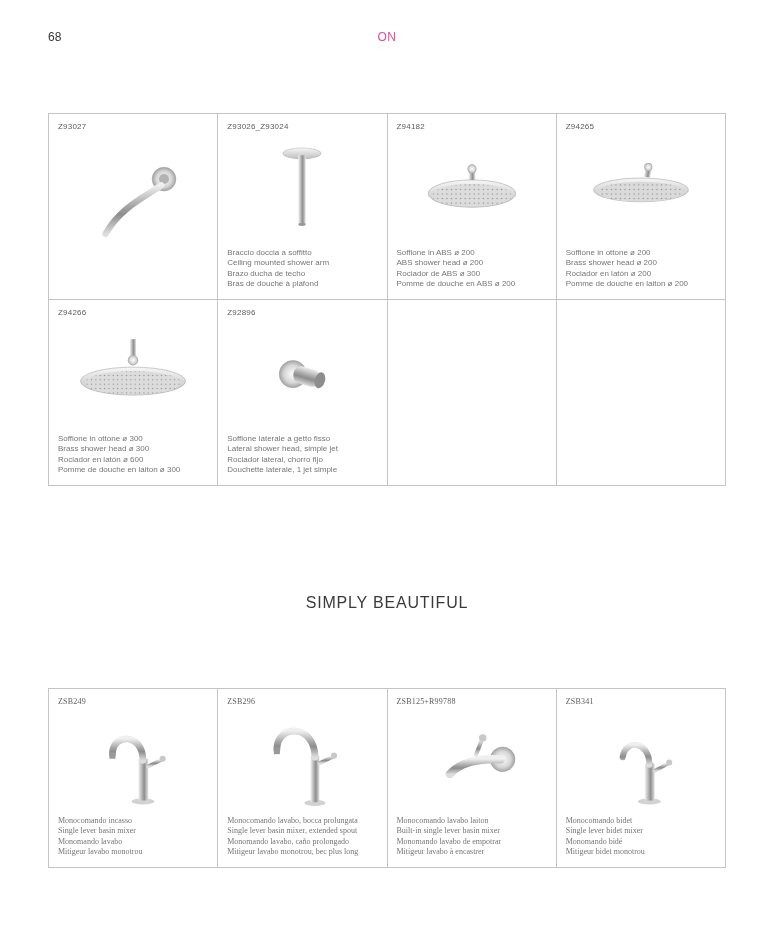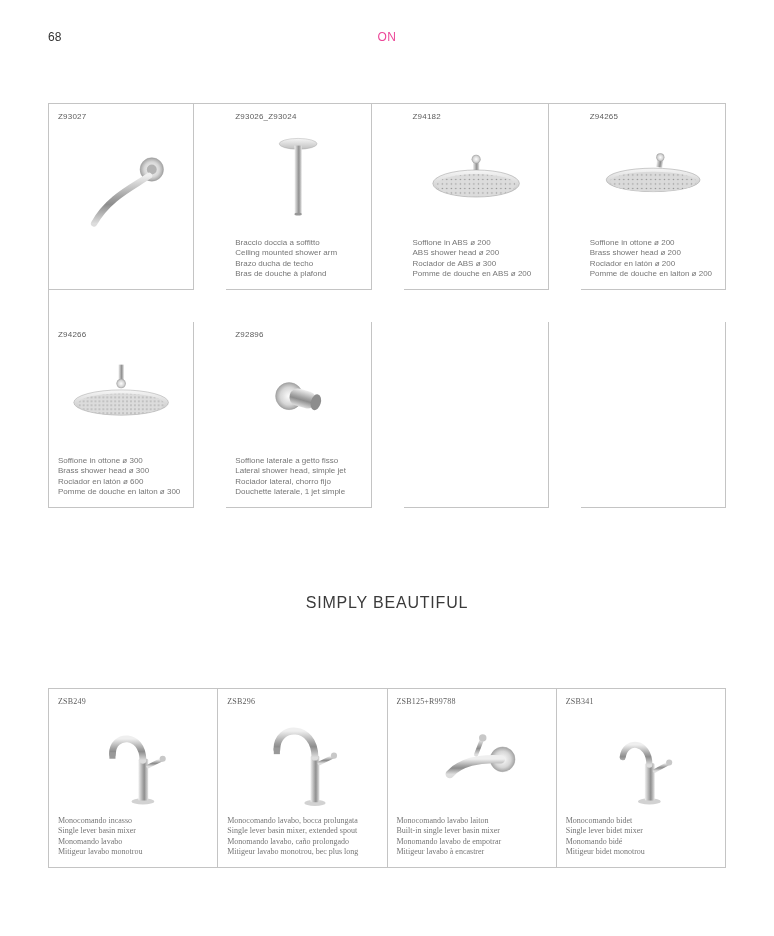--- a/index.html
+++ b/index.html
@@ -18,21 +18,21 @@
   .section-title {
     position:absolute; left:0; top:594px; width:100%;
     text-align:center; font-size:16px; color:#3a3a3a; letter-spacing:0.8px;
   }
   .catalog {
     position:absolute; left:48px; width:678px;
     display:grid; grid-template-columns:repeat(4,1fr);
     border-top:1px solid #c4c4c4; border-left:1px solid #c4c4c4;
     box-sizing:border-box; background:#ffffff;
   }
-  .catalog-top   { top:103px; grid-auto-rows:186px;gap:32px; }
+  .catalog-top   { top:113px; grid-auto-rows:186px; }
   .catalog-bottom{ top:688px; grid-auto-rows:179px;font-family:Liberation Serif, serif; }
   .cell {
     border-right:1px solid #c4c4c4; border-bottom:1px solid #c4c4c4;
     box-sizing:border-box; display:flex; flex-direction:column;
     padding:8px 9px 9px 9px; overflow:hidden;
   }
   .code { font-size:8px; color:#5c5c5c; letter-spacing:0.2px; }
   .img  { flex:1; display:flex; align-items:center; justify-content:center; min-height:0; }
   .img svg { max-height:100%; }
   .desc div { font-size:8px; color:#767676; line-height:1.32; white-space:nowrap; }

